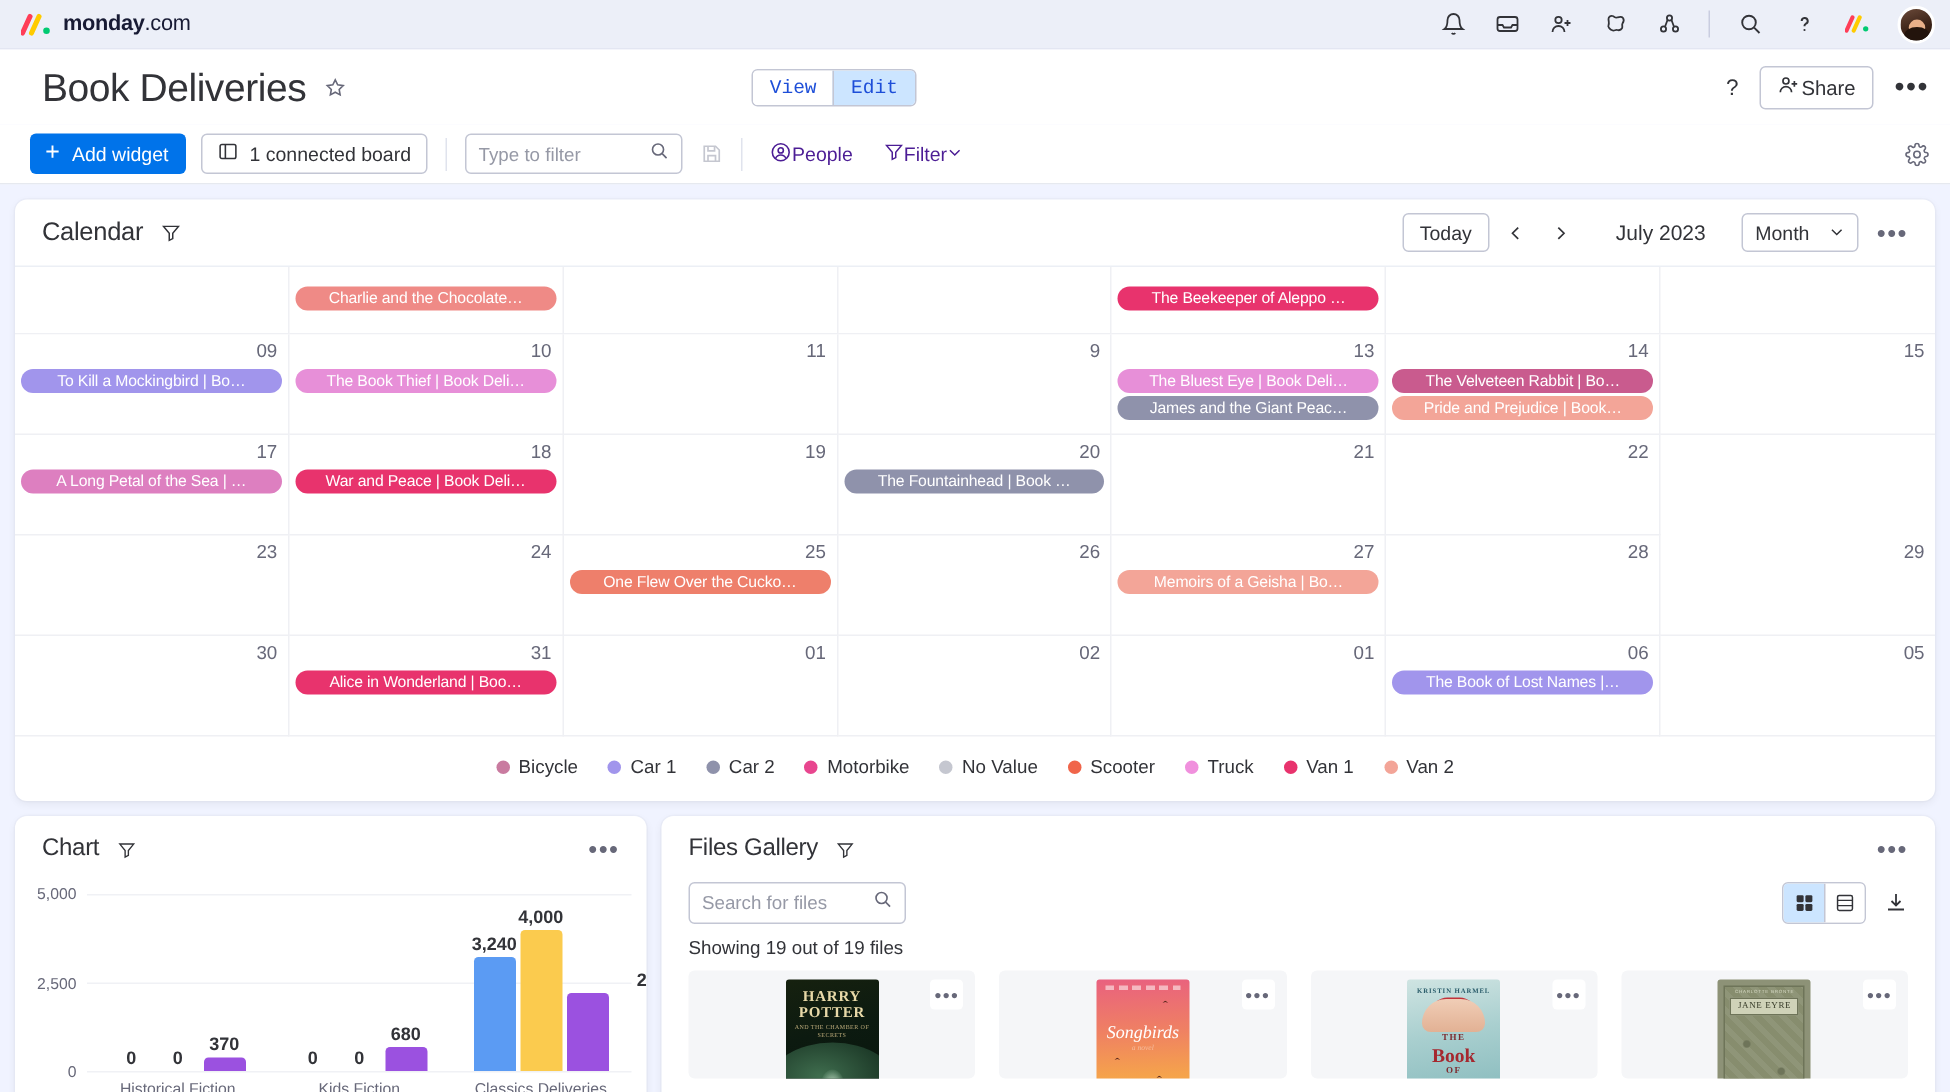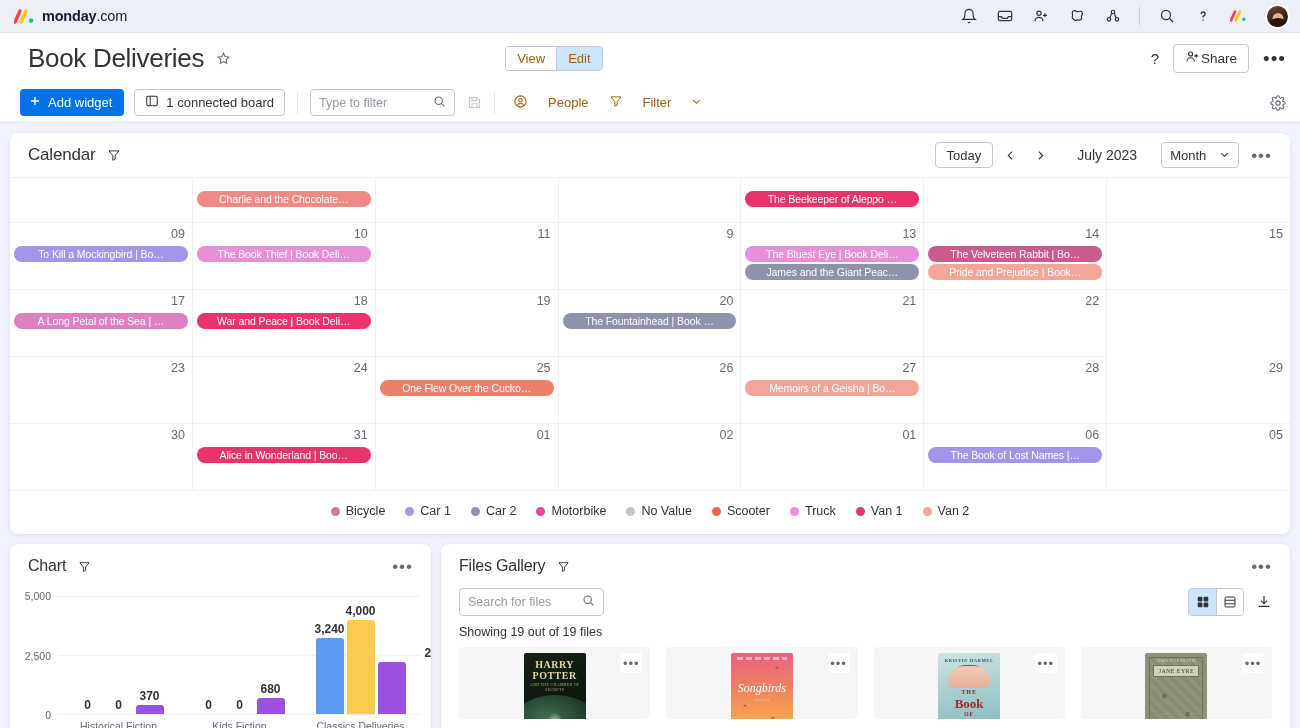--- a/index.html
+++ b/index.html
@@ -47,21 +47,21 @@
     display: flex; align-items: center; padding: 0 14px 0 28px;
   }
   .page-title { font-size: 26px; font-weight: 400; color: #323338; letter-spacing: -0.3px; }
   .star-ico { margin-left: 12px; cursor: pointer; color: #676879; display:flex; }
   .viewedit {
     margin: 0 auto; display: flex; border: 1px solid #c3c6d4;
     border-radius: 4px; overflow: hidden; height: 25px;
   }
   .viewedit > div {
     padding: 0 11px; font-size: 13px; display: flex; align-items: center;
-    cursor: pointer; color: #a16207; background: #fff;
+    cursor: pointer; color: #1d4ed8; background: #fff; font-family: Liberation Mono, monospace;
   }
   .viewedit > div.active { background: #cce5ff; }
   .viewedit > div + div { border-left: 1px solid #c3c6d4; }
   .ph-right { margin-left: auto; display: flex; align-items: center; gap: 14px; }
   .help-q { font-size: 15px; color: #323338; cursor: pointer; }
   .share-btn {
     display: flex; align-items: center; gap: 1px;
     border: 1px solid #c3c6d4; border-radius: 4px;
     height: 29px; padding: 0 11px; font-size: 13.5px; cursor: pointer; background:#fff;
   }
@@ -88,22 +88,22 @@
     border: 1px solid #c3c6d4; border-radius: 4px; height: 27px; width: 145px;
     display: flex; align-items: center; padding: 0 8px; gap: 4px; background: #fff;
   }
   .filter-input input {
     border: none; outline: none; font-size: 12.5px; width: 100%;
     font-family: inherit; color: #323338; background: transparent;
   }
   .filter-input input::placeholder { color: #9699a6; }
   .save-ico { margin-left: 12px; color: #c5c7d0; cursor: pointer; display:flex; }
   .tb-item {
-    display: flex; align-items: center; gap: 20px; font-size: 13px;
-    cursor: pointer; color: #a16207; height:27px; padding: 0 6px;
+    display: flex; align-items: center; gap: 0; font-size: 13px;
+    cursor: pointer; color: #4c1d95; height:27px; padding: 0 6px;
   }
   .tb-item + .tb-item { margin-left: 8px; }
   .gear-right { margin-left: auto; color: #676879; cursor: pointer; display:flex; }
 
   
   .board {
     padding: 10px; background: #f0f3ff; height: calc(728px - 124px);
   }
   .card {
     background: #fff; border-radius: 8px;

